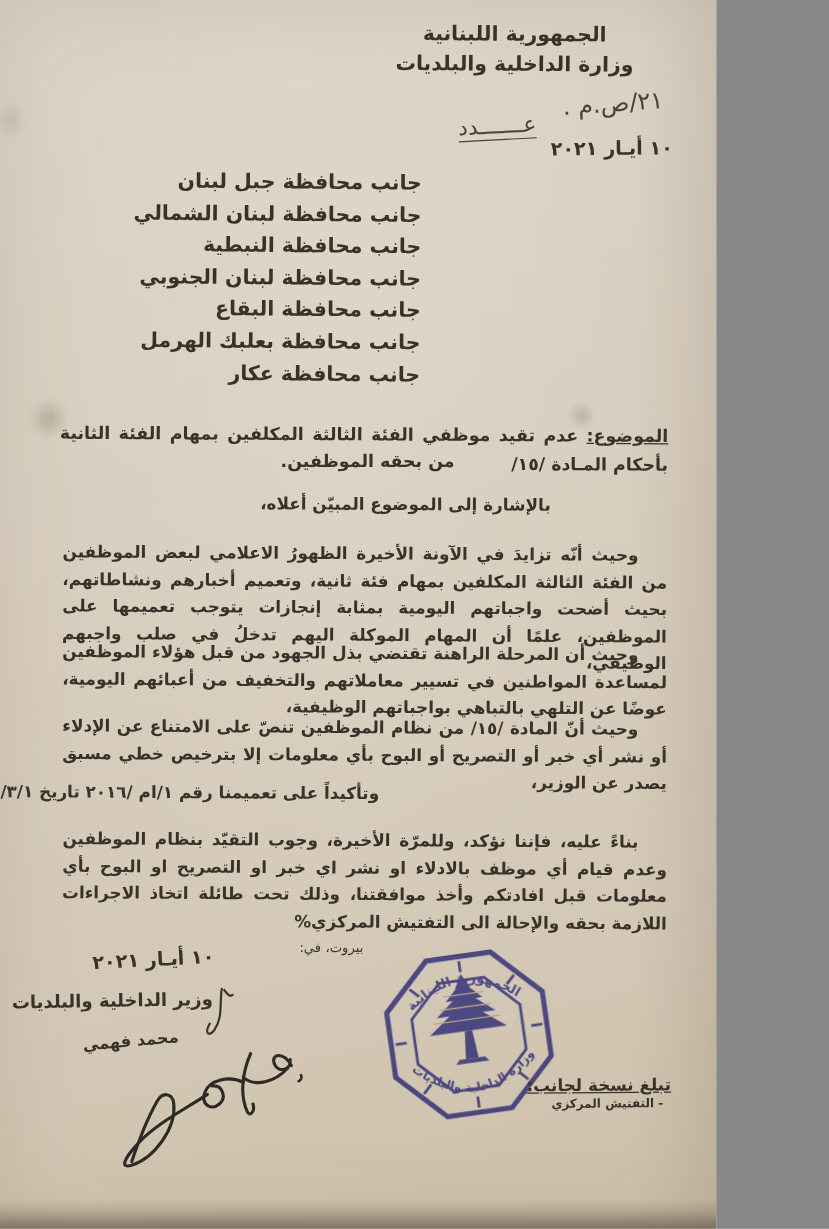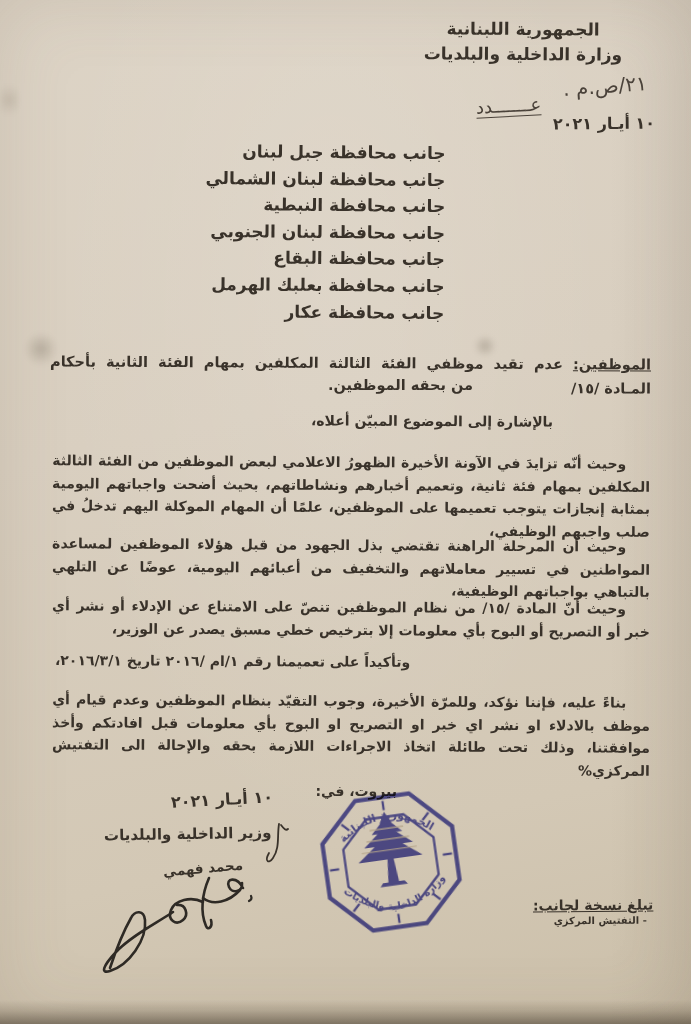--- a/index.html
+++ b/index.html
@@ -1,18 +1,18 @@
 <!DOCTYPE html>
 <html lang="ar"><head>
 <meta charset="utf-8">
 <style>
   * { margin:0; padding:0; box-sizing:border-box; }
   body { background:#888; font-family:"DejaVu Sans", sans-serif; }
   .page {
-    position:relative; width:691px; height:1024px; overflow:hidden;
+    position:relative; width:597px; height:1024px; overflow:hidden;
     background: linear-gradient(168deg, #ddd4c6 0%, #d9cfc0 40%, #d3c8b5 78%, #cbbfa9 100%);
     color:#39322a; direction:rtl;
   }
   .shade { position:absolute; inset:0; pointer-events:none;
     background:
       radial-gradient(ellipse at 48% 28%, rgba(255,255,255,.10), rgba(255,255,255,0) 55%),
       linear-gradient(to left, rgba(70,58,44,.06), rgba(0,0,0,0) 12%);
     box-shadow: inset 0 0 70px rgba(110,95,75,.16);
   }
   .bottom-band { position:absolute; left:0; right:0; bottom:0; height:24px;
@@ -41,21 +41,21 @@
   .ref-line { top:413px; right:138px; font-size:14px; font-weight:bold; transform:rotate(.3deg); }
 
   .para { right:41px; left:52px; font-size:14px; font-weight:bold; line-height:22.5px;
     text-align:justify; text-indent:24px; transform:rotate(.35deg); }
   .p1 { top:451px; }
   .p2 { top:534px; }
   .p3 { top:596px; }
   .p4 { top:653px; right:281px; left:auto; text-indent:0; white-space:nowrap; font-size:14px; font-weight:bold; transform:rotate(.3deg); }
   .p5 { top:690px; }
 
-  .place-line { top:783px; right:294px; font-size:14px; font-weight:bold; }
+  .place-line { top:783px; right:294px; font-size:11px; font-weight:normal; }
   .date-bottom { top:790px; right:418px; font-size:16px; font-weight:bold; transform:rotate(-3deg); }
   .minister-title { top:825px; right:420px; font-size:15px; font-weight:bold; transform:rotate(-1deg); white-space:nowrap; }
   .minister-name { top:860px; right:448px; font-size:13.5px; font-weight:bold; transform:rotate(-5deg); }
 
   .squiggle { top:820px; right:400px; width:30px; height:50px; }
   .signature { top:866px; left:85px; width:172px; height:112px; }
 
   .stamp { top:781px; left:314px; width:154px; height:162px; transform:rotate(-8deg);
     opacity:.9; mix-blend-mode:multiply; filter:blur(.3px); }
 
@@ -92,21 +92,21 @@
   <div>جانب محافظة جبل لبنان</div>
       <div>جانب محافظة لبنان الشمالي</div>
       <div>جانب محافظة النبطية</div>
       <div>جانب محافظة لبنان الجنوبي</div>
       <div>جانب محافظة البقاع</div>
       <div>جانب محافظة بعلبك الهرمل</div>
       <div>جانب محافظة عكار</div>
     </div>
 
   <div class="abs subject">
-    <span class="lbl">الموظفين:</span><span> عدم تقيد موظفي الفئة الثالثة المكلفين بمهام الفئة الثانية بأحكام المـادة /١٥/</span>
+    <span class="lbl">الموضوع:</span><span> عدم تقيد موظفي الفئة الثالثة المكلفين بمهام الفئة الثانية بأحكام المـادة /١٥/</span>
   </div>
   <div class="abs subject-l2">من بحقه الموظفين.</div>
 
   <div class="abs ref-line">بالإشارة إلى الموضوع المبيّن أعلاه،</div>
   <div class="abs para p1">وحيث أنّه تزايدَ في الآونة الأخيرة الظهورُ الاعلامي لبعض الموظفين من الفئة الثالثة المكلفين بمهام فئة ثانية، وتعميم أخبارهم ونشاطاتهم، بحيث أضحت واجباتهم اليومية بمثابة إنجازات يتوجب تعميمها على الموظفين، علمًا أن المهام الموكلة اليهم تدخلُ في صلب واجبهم الوظيفي،</div>
   <div class="abs para p2">وحيث أن المرحلة الراهنة تقتضي بذل الجهود من قبل هؤلاء الموظفين لمساعدة المواطنين في تسيير معاملاتهم والتخفيف من أعبائهم اليومية، عوضًا عن التلهي بالتباهي بواجباتهم الوظيفية،</div>
   <div class="abs para p3">وحيث أنّ المادة /١٥/ من نظام الموظفين تنصّ على الامتناع عن الإدلاء أو نشر أي خبر أو التصريح أو البوح بأي معلومات إلا بترخيص خطي مسبق يصدر عن الوزير،</div>
   <div class="abs p4">وتأكيداً على تعميمنا رقم ١/ام /٢٠١٦ تاريخ ٢٠١٦/٣/١،</div>
   <div class="abs para p5">بناءً عليه، فإننا نؤكد، وللمرّة الأخيرة، وجوب التقيّد بنظام الموظفين وعدم قيام أي موظف بالادلاء او نشر اي خبر او التصريح او البوح بأي معلومات قبل افادتكم وأخذ موافقتنا، وذلك تحت طائلة اتخاذ الاجراءات اللازمة بحقه والإحالة الى التفتيش المركزي%</div>
 

